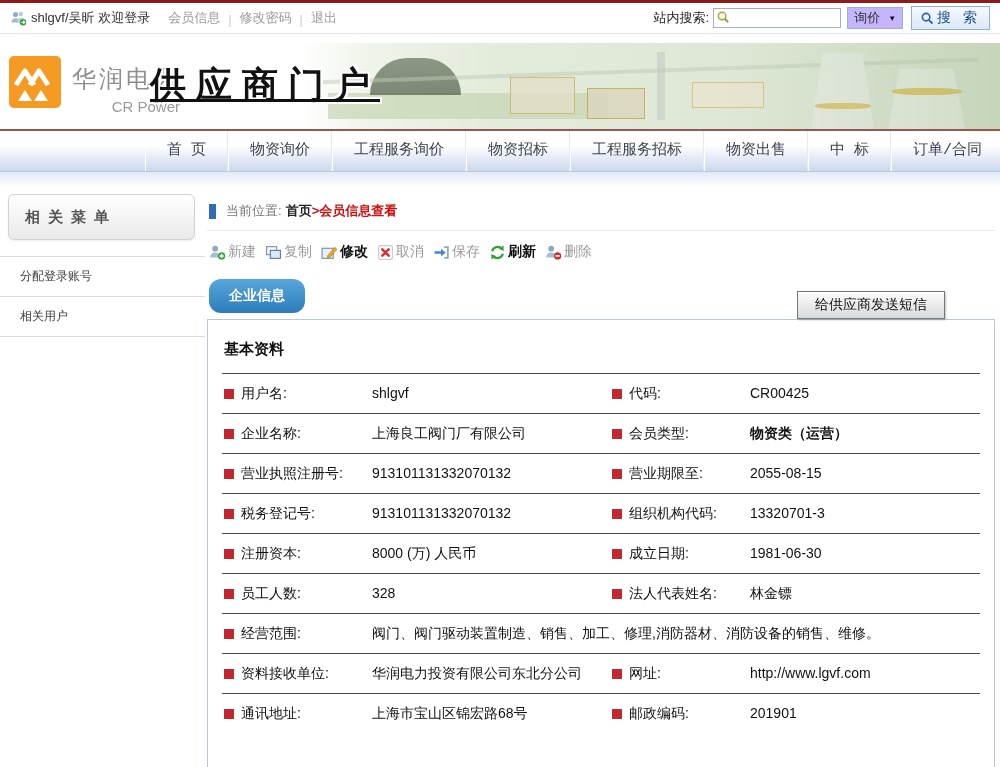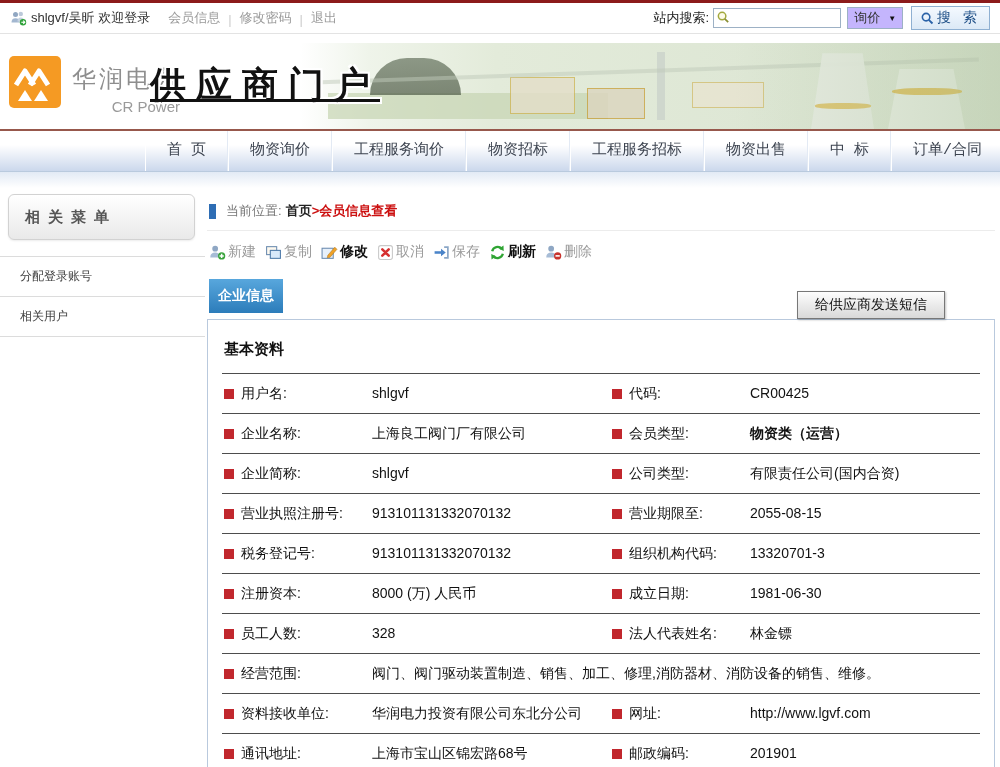--- a/index.html
+++ b/index.html
@@ -57,21 +57,21 @@
   .crumb .ccur{color:#cc1111;font-weight:bold;}
   
   .toolbar{display:flex;align-items:center;padding:12px 0 10px 2px;}
   .tool{display:inline-flex;align-items:center;margin-right:9px;cursor:pointer;}
   .tool .tool-icon{width:17px;height:17px;margin-right:2px;}
   .tool .tool-label{font-size:14px;color:#9a9a9a;}
   .tool.enabled .tool-label{color:#111;font-weight:bold;}
   
   .tabrow{position:relative;height:42px;margin-top:6px;}
   .tab-active{position:absolute;left:2px;top:2px;background:linear-gradient(#58a7dd,#2c7cba);color:#fff;font-size:14px;font-weight:bold;
-      padding:8px 9px;border-radius:0;cursor:pointer;}
+      padding:8px 20px;border-radius:12px;cursor:pointer;}
   .sms-btn{position:absolute;right:50px;bottom:0;border:1px solid #777;background:linear-gradient(#fdfdfd,#d9d9d9);
       font-size:14px;color:#111;padding:4px 17px;cursor:pointer;box-shadow:1px 1px 2px rgba(0,0,0,.25);}
   
   .infobox{border:1px solid #b9c9dd;min-height:430px;background:#fff;padding:0 14px 20px 14px;}
   .section-title{font-size:15px;font-weight:bold;color:#111;padding:20px 0 14px 2px;}
   table.info{width:100%;border-collapse:collapse;font-size:14px;}
   table.info td{border-top:1px solid #4d4d4d;padding:9px 4px 9px 2px;color:#111;line-height:1.5;}
   td.lbl{white-space:nowrap;}
   td.val.bold{font-weight:bold;}
   .bullet{display:inline-block;width:10px;height:10px;background:#c1272d;margin-right:7px;vertical-align:-1px;}
@@ -260,26 +260,20 @@
               <td class="lbl"><span class="bullet"></span><span>代码:</span></td>
               <td class="val">CR00425</td>
             </tr>
             <tr>
               <td class="lbl"><span class="bullet"></span><span>企业名称:</span></td>
               <td class="val">上海良工阀门厂有限公司</td>
               <td class="lbl"><span class="bullet"></span><span>会员类型:</span></td>
               <td class="val bold">物资类（运营）</td>
             </tr>
             <tr>
-              <td class="lbl"><span class="bullet"></span><span>企业简称:</span></td>
-              <td class="val">shlgvf</td>
-              <td class="lbl"><span class="bullet"></span><span>公司类型:</span></td>
-              <td class="val">有限责任公司(国内合资)</td>
-            </tr>
-            <tr>
               <td class="lbl"><span class="bullet"></span><span>营业执照注册号:</span></td>
               <td class="val">913101131332070132</td>
               <td class="lbl"><span class="bullet"></span><span>营业期限至:</span></td>
               <td class="val">2055-08-15</td>
             </tr>
             <tr>
               <td class="lbl"><span class="bullet"></span><span>税务登记号:</span></td>
               <td class="val">913101131332070132</td>
               <td class="lbl"><span class="bullet"></span><span>组织机构代码:</span></td>
               <td class="val">13320701-3</td>

